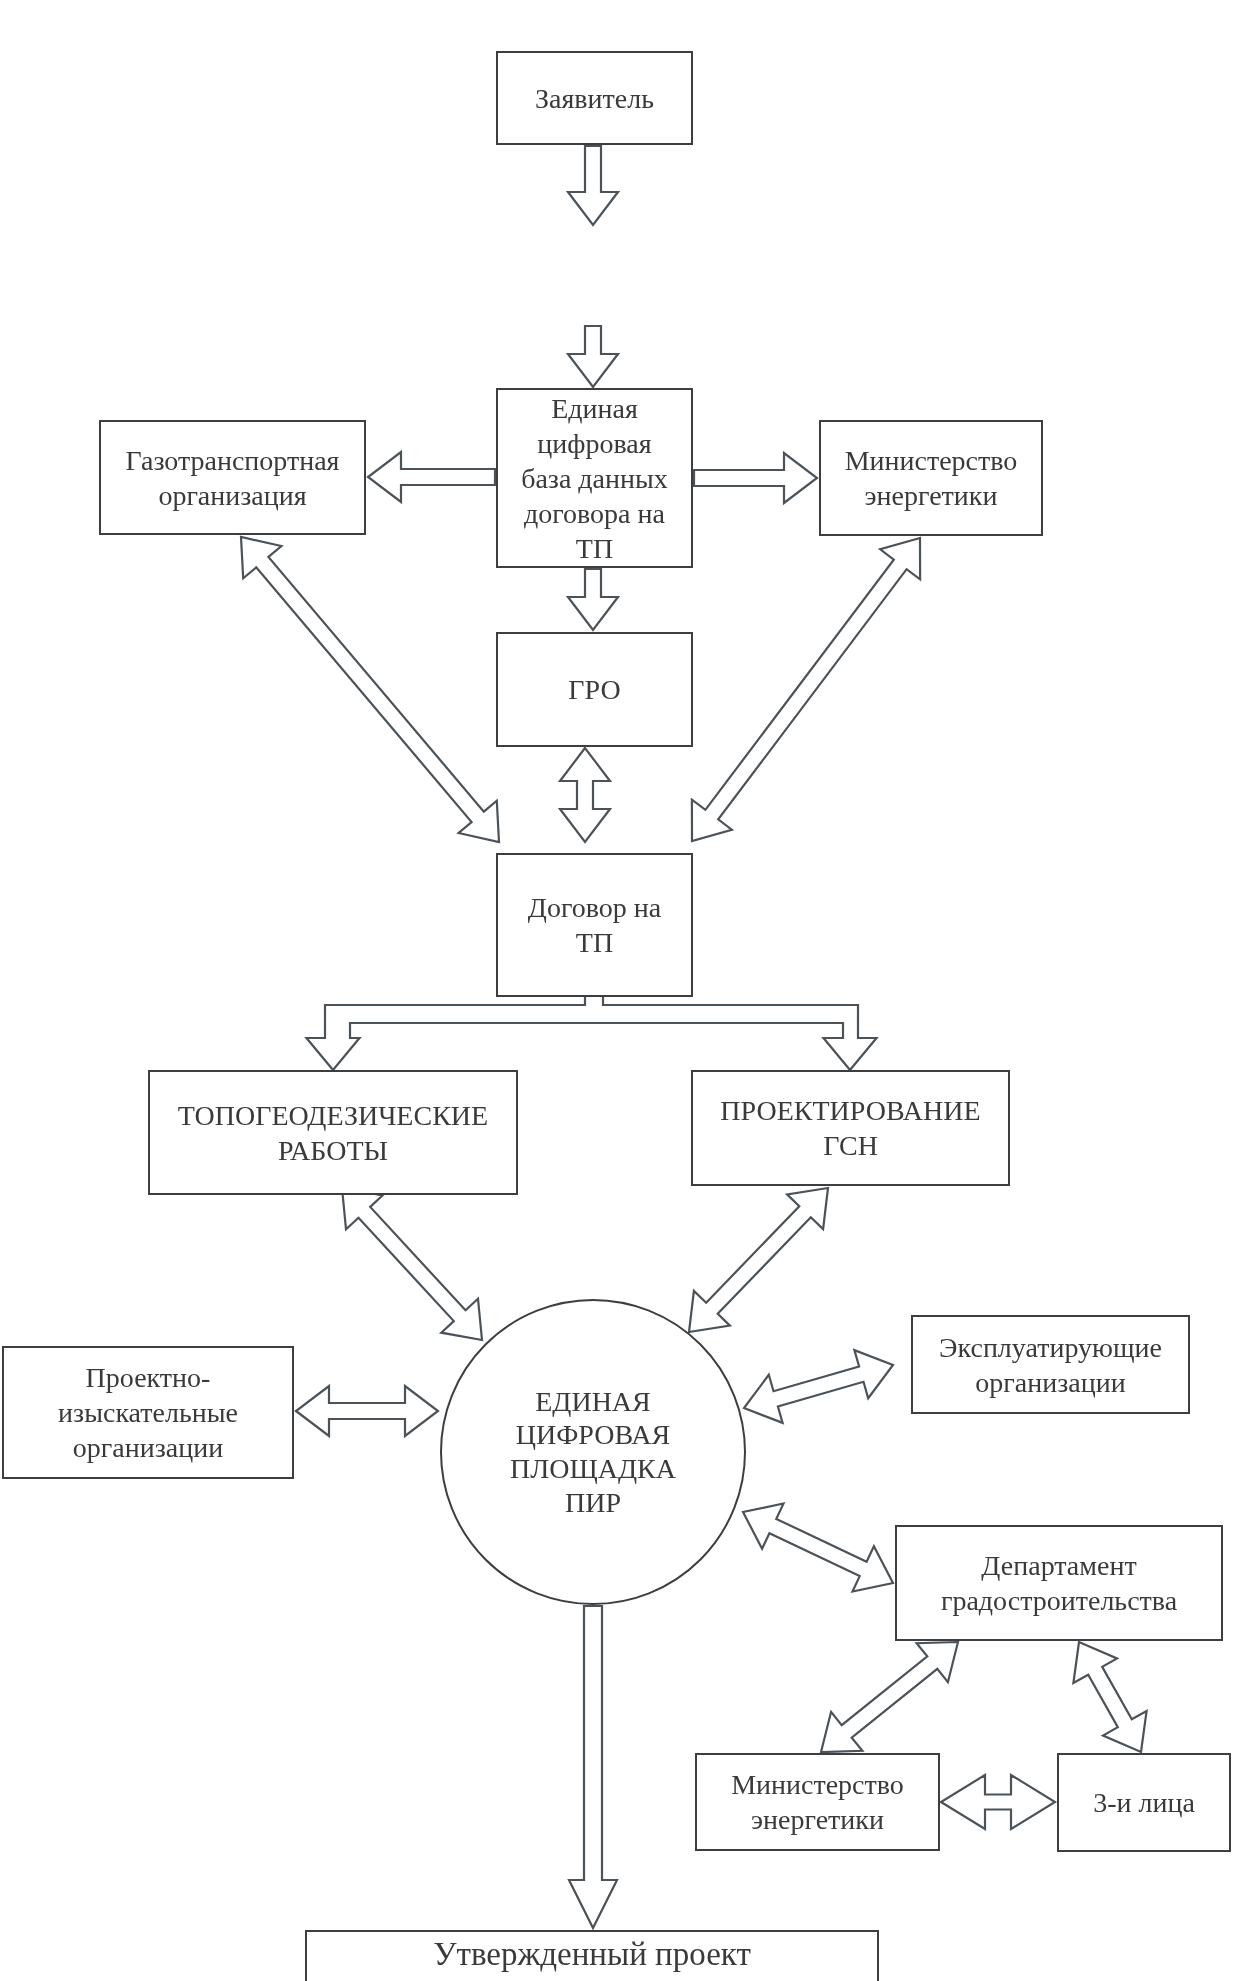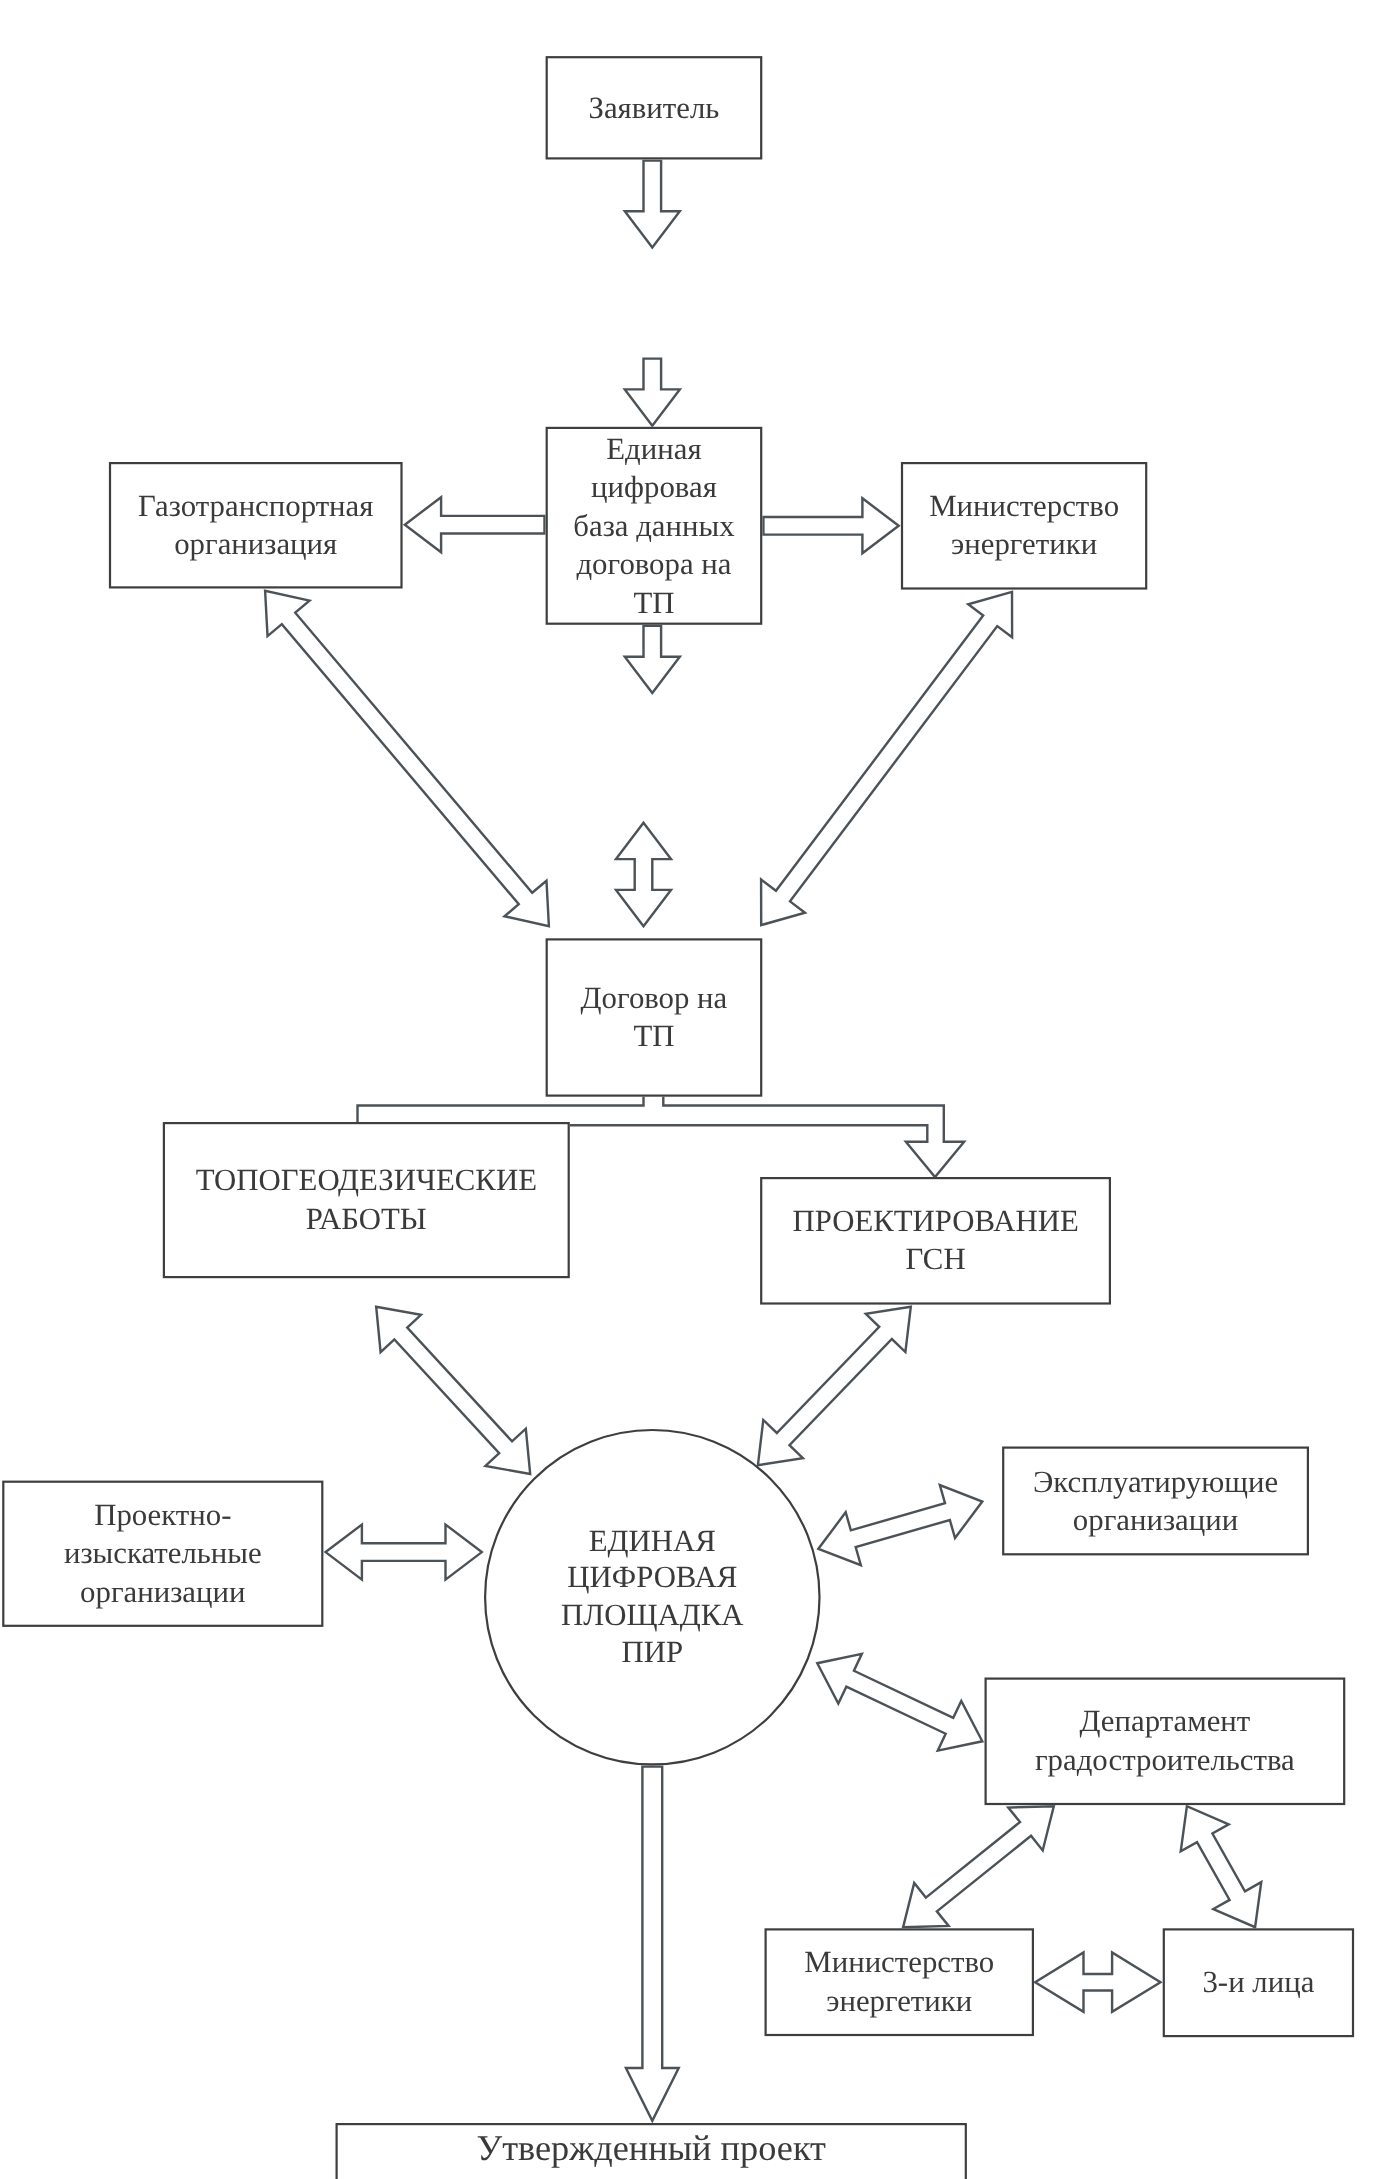--- a/index.html
+++ b/index.html
@@ -59,27 +59,30 @@
   <div class="node" style="left:99px;top:372px;width:267px;height:115px">
     <span class="lbl">Газотранспортная
 организация</span>
   </div>
 
   <div class="node" style="left:819px;top:372px;width:224px;height:116px">
     <span class="lbl">Министерство
 энергетики</span>
   </div>
 
+  <div class="node" style="left:496px;top:584px;width:197px;height:115px">
+    <span class="lbl">ГРО</span>
+  </div>
 
   <div class="node" style="left:496px;top:805px;width:197px;height:144px">
     <span class="lbl">Договор на
 ТП</span>
   </div>
 
-  <div class="node" style="left:148px;top:972px;width:370px;height:142px">
+  <div class="node" style="left:148px;top:1022px;width:370px;height:125px">
     <span class="lbl">ТОПОГЕОДЕЗИЧЕСКИЕ
 РАБОТЫ</span>
   </div>
 
   <div class="node" style="left:691px;top:1022px;width:319px;height:116px">
     <span class="lbl">ПРОЕКТИРОВАНИЕ
 ГСН</span>
   </div>
 
   <div class="node circle" style="left:440px;top:1251px;width:306px;height:306px">

